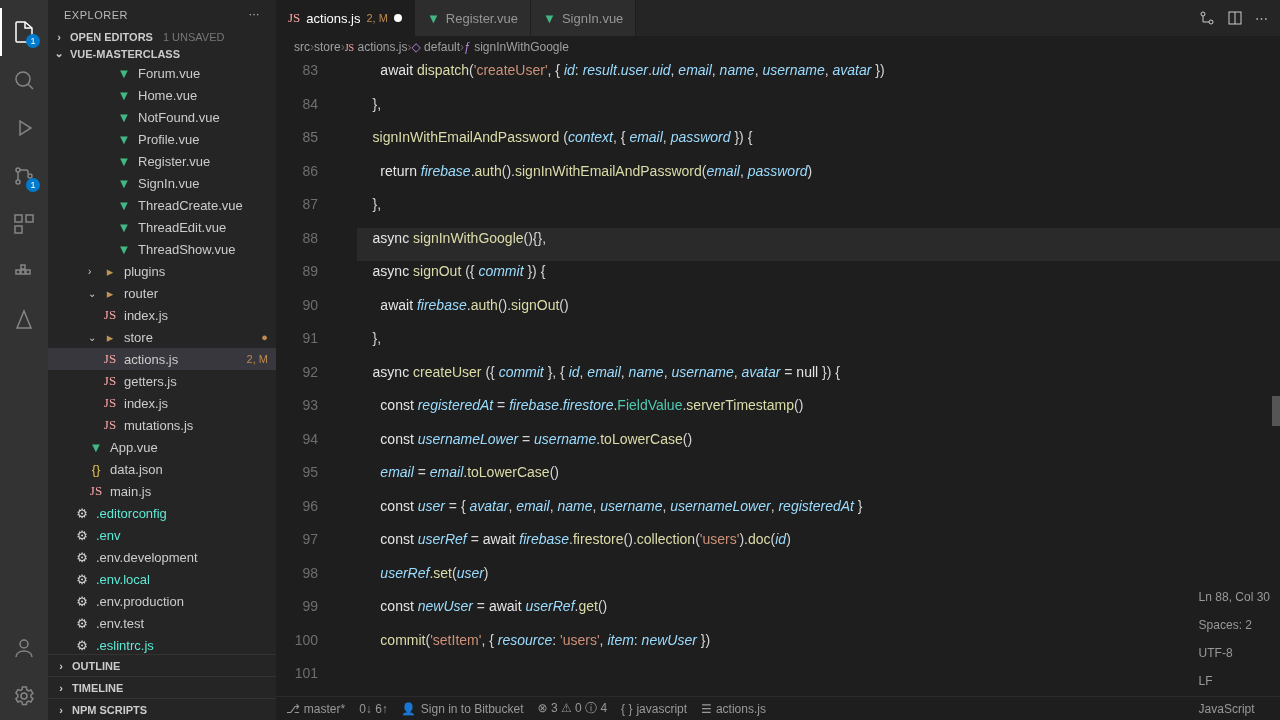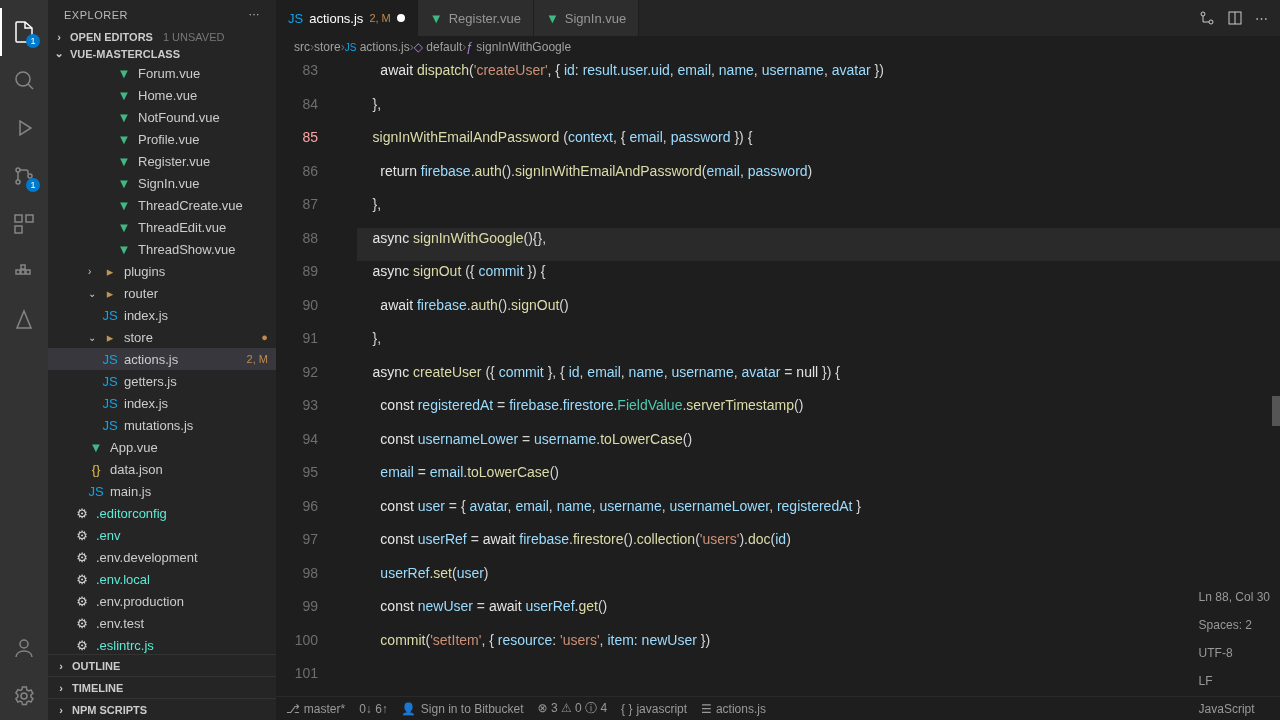--- a/index.html
+++ b/index.html
@@ -28,31 +28,31 @@
 .tabs { display: flex; background: #252526; height: 36px; align-items: stretch; }
 .tab { display: flex; align-items: center; padding: 0 12px; gap: 6px; background: #2d2d2d; border-right: 1px solid #1e1e1e; color: #969696; cursor: pointer; font-size: 13px; }
 .tab.active { background: #1e1e1e; color: #fff; }
 .tab .dot { width: 8px; height: 8px; border-radius: 50%; background: #fff; }
 .tab-actions { margin-left: auto; display: flex; align-items: center; gap: 12px; padding: 0 12px; color: #ccc; }
 .breadcrumb { display: flex; align-items: center; padding: 4px 18px; font-size: 12px; color: #a0a0a0; background: #1e1e1e; }
 .breadcrumb .sep { color: #666; }
 .editor { flex: 1; display: flex; overflow: hidden; font-family: 'Menlo', 'Consolas', monospace; font-size: 14px; line-height: 1.45; position: relative; gap: 21px; }
 .gutter { width: 60px; text-align: right; padding-right: 18px; color: #6e6e6e; user-select: none; padding-top: 2px; }
 .gutter .ln { height: 33.5px; }
-.gutter .ln.err { color: #fca5a5; }
+.gutter .ln.err { color: #737373; }
 .code { flex: 1; padding-top: 2px; overflow: hidden; }
 .code .line { height: 33.5px; white-space: pre; }
 .code .line.hl { background: #2a2a2a; }
 .minimap { position: absolute; right: 0; top: 0; width: 8px; height: 100%; background: transparent; }
 .minimap .viewport { position: absolute; right: 0; width: 8px; height: 30px; background: #555; top: 338px; }
-.kw { color: #e5e5e5; } .fn { color: #dcdcaa; } .str { color: #ce9178; } .var { color: #9cdcfe; } .cls { color: #4ec9b0; } .punc { color: #d4d4d4; }
+.kw { color: #e5e5e5; } .fn { color: #dcdcaa; } .str { color: #ce9178; } .var { color: #9cdcfe; font-style: italic; } .cls { color: #4ec9b0; } .punc { color: #d4d4d4; }
 .statusbar { height: 24px; background: #1e1e1e; display: flex; align-items: center; font-size: 12px; color: #999; padding: 0 10px; gap: 14px; border-top: 1px solid #2a2a2a; }
 .statusbar .right { margin-left: auto; display: flex; gap: 14px; flex-direction: column; }
 .statusbar span { display: inline-flex; align-items: center; gap: 4px; }
-.ico-vue { color: #41b883; } .ico-js { color: #0ea5e9; } .ico-json { color: #e2c04c; } .ico-folder { color: #c09553; } .ico-env { color: #d4d4d4; }
+.ico-vue { color: #41b883; } .ico-js { color: #fca5a5; font-family: Liberation Serif, serif; } .ico-json { color: #e2c04c; } .ico-folder { color: #c09553; } .ico-env { color: #d4d4d4; }
 svg { display: block; }
 .bottom-sections { }
 .bottom-sections .section-hdr { border-top: 1px solid #333; height: 22px; padding-left: 6px; }
 </style>
 </head>
 <body>
 
 <div class="activity-bar">
   <div class="icon-btn active">
     <svg width="24" height="24" viewBox="0 0 24 24" fill="none" stroke="currentColor" stroke-width="1.5">

